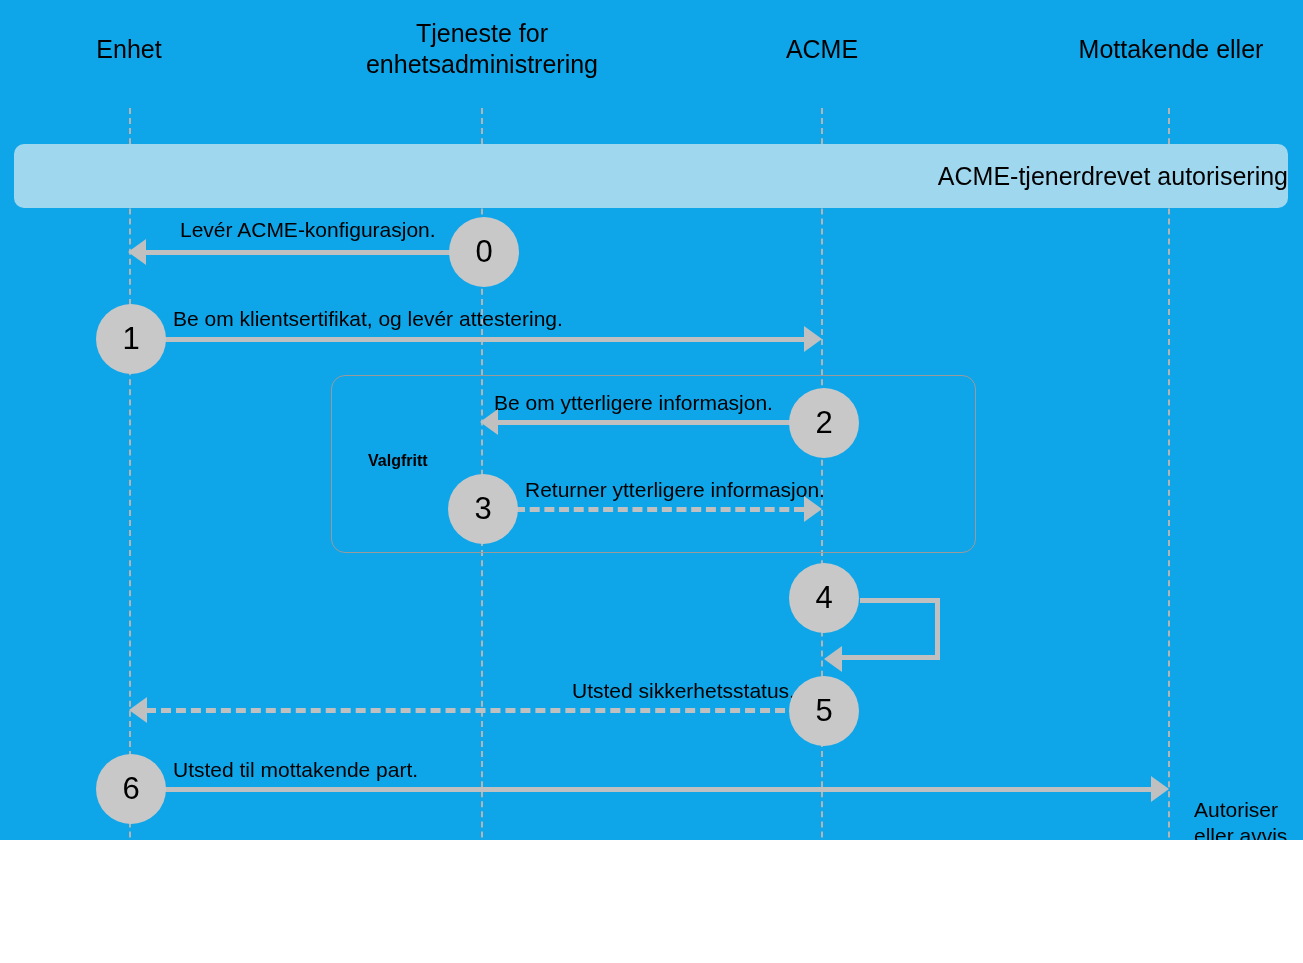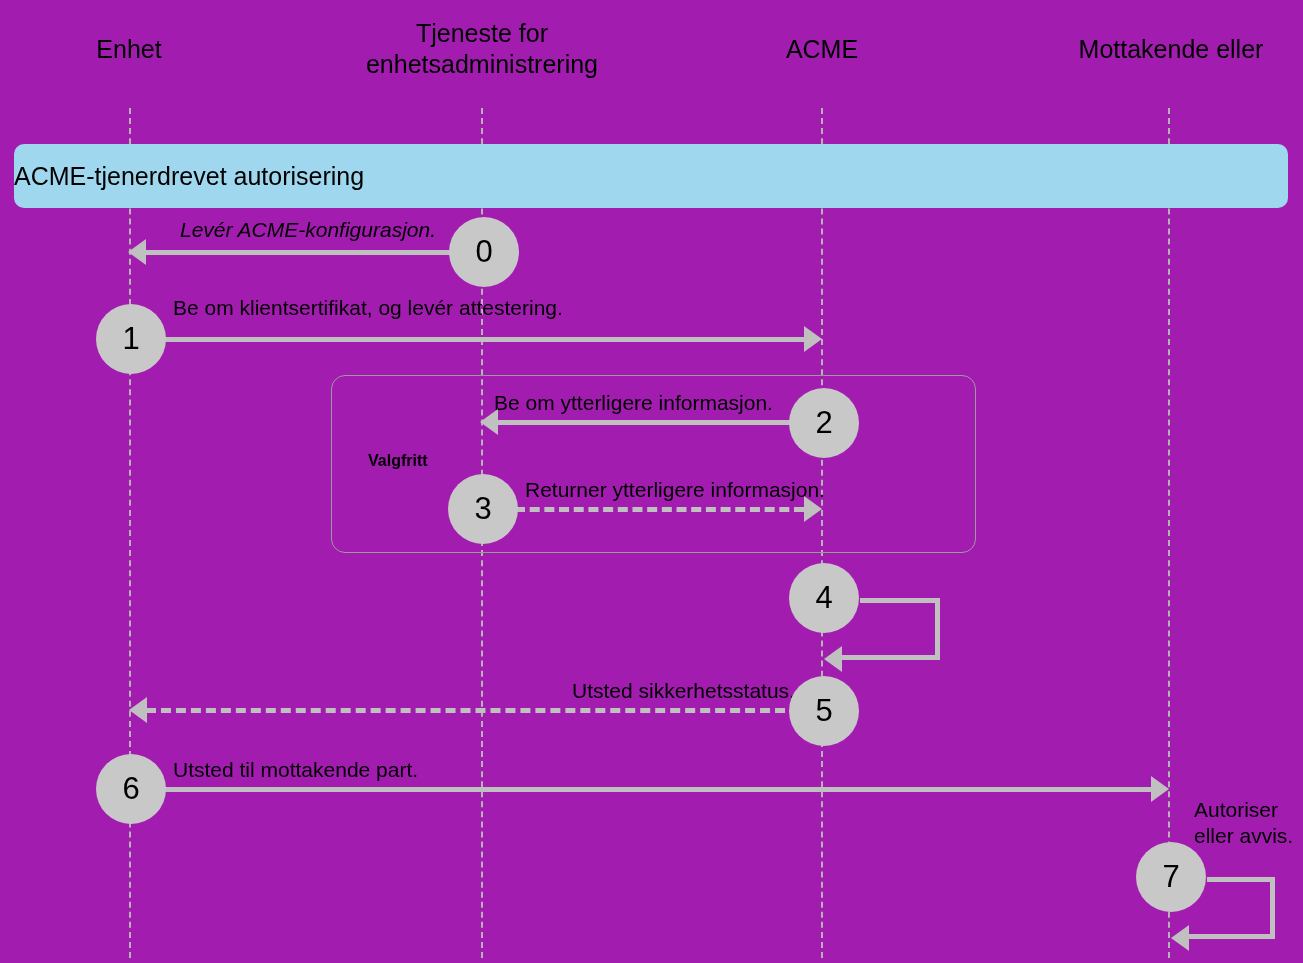--- a/index.html
+++ b/index.html
@@ -7,22 +7,22 @@
     padding: 0;
     background: #ffffff;
   }
   body {
     font-family: "Liberation Sans", sans-serif;
     color: #000000;
   }
   #diagram-root {
     position: relative;
     width: 1303px;
-    height: 963px;
-    background: #a21caf;
+    height: 840px;
+    background: #0ea5e9;
     overflow: hidden;
   }
   .lifeline-header {
     position: absolute;
     text-align: center;
     font-size: 25px;
     line-height: 31px;
     color: #000000;
     white-space: pre-line;
   }
@@ -30,21 +30,21 @@
     position: absolute;
     width: 0;
     border-left: 2px dashed #b4b4b4;
   }
   .banner {
     position: absolute;
     background: #9fd7ee;
     border-radius: 10px;
     display: flex;
     align-items: center;
-    justify-content: flex-start;
+    justify-content: flex-end;
   }
   .banner-label {
     font-size: 25px;
     color: #000000;
   }
   .opt-box {
     position: absolute;
     border: 1.5px solid #9a9a9a;
     border-radius: 14px;
     background: transparent;
@@ -124,28 +124,28 @@
   <div class="lifeline" style="left:821px; top:108px; height:850px;"></div>
   <div class="lifeline" style="left:1168px; top:108px; height:850px;"></div>
 
   <div class="banner" style="left:14px; top:144px; width:1274px; height:64px;">
     <span class="banner-label">ACME-tjenerdrevet autorisering</span>
   </div>
 
   <div class="opt-box" style="left:331px; top:375px; width:645px; height:178px;"></div>
   <div class="opt-label" style="left:368px; top:452px;">Valgfritt</div>
 
-  <div class="msg-label" style="left:180px; top:217px;font-style:italic;">Levér ACME-konfigurasjon.</div>
+  <div class="msg-label" style="left:180px; top:217px;">Levér ACME-konfigurasjon.</div>
   <div class="msg-line" style="left:145px; top:250px; width:305px;"></div>
   <div class="arrow-head left" style="left:128px; top:239px;"></div>
   <div class="step-circle" style="left:449px; top:217px;">
     <span>0</span>
   </div>
 
-  <div class="msg-label" style="left:173px; top:295px;">Be om klientsertifikat, og levér attestering.</div>
+  <div class="msg-label" style="left:173px; top:306px;">Be om klientsertifikat, og levér attestering.</div>
   <div class="msg-line" style="left:163px; top:337px; width:641px;"></div>
   <div class="arrow-head right" style="left:804px; top:326px;"></div>
   <div class="step-circle" style="left:96px; top:304px;">
     <span>1</span>
   </div>
 
   <div class="msg-label" style="left:494px; top:390px;">Be om ytterligere informasjon.</div>
   <div class="msg-line" style="left:497px; top:420px; width:303px;"></div>
   <div class="arrow-head left" style="left:480px; top:409px;"></div>
   <div class="step-circle" style="left:789px; top:388px;">

